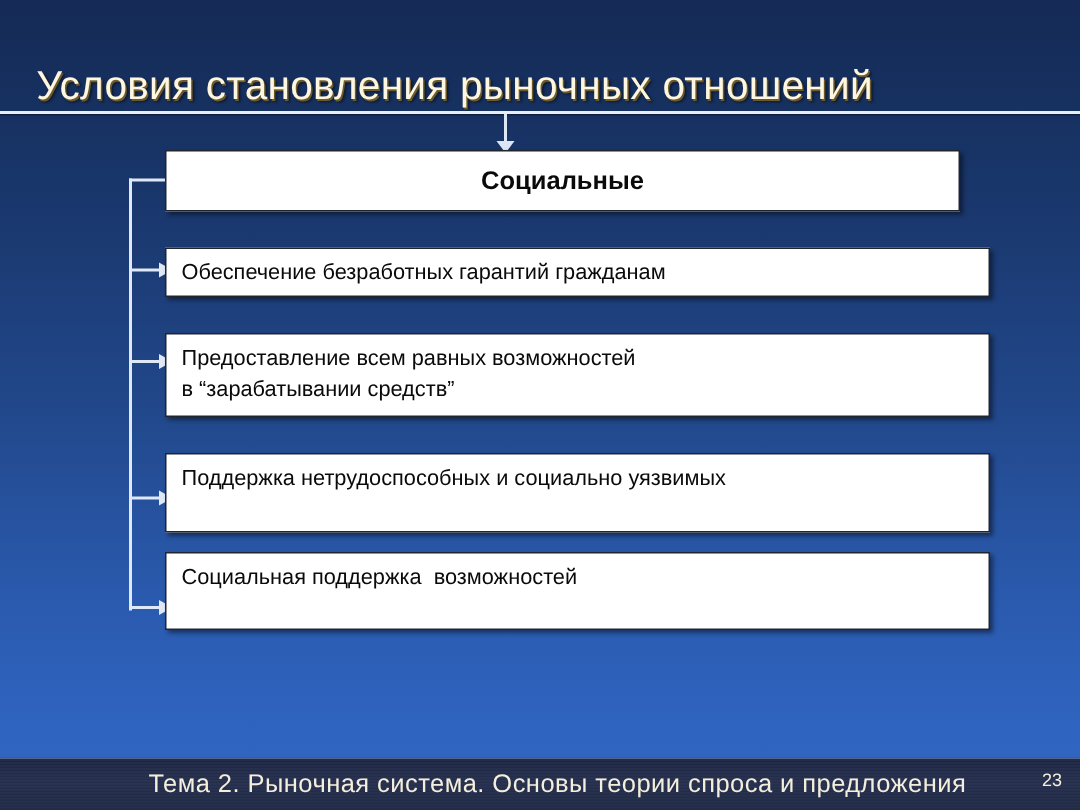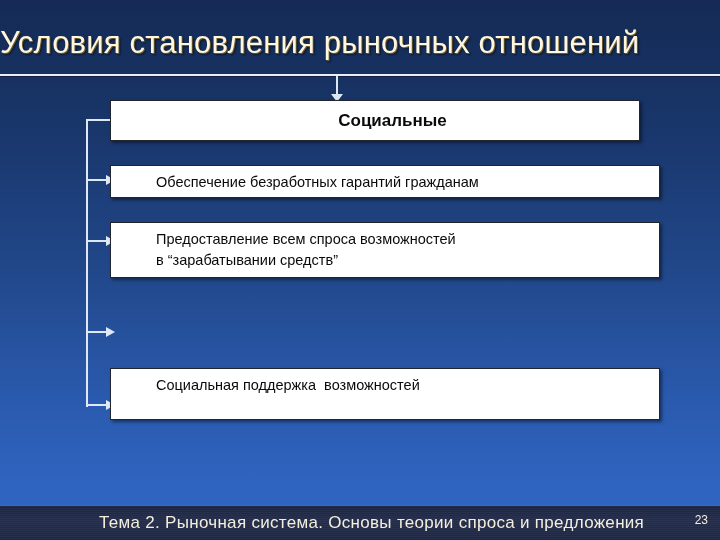--- a/index.html
+++ b/index.html
@@ -21,24 +21,24 @@
         #22498d 52%,
         #2a5aae 74%,
         #2f64c0 90%,
         #3066c4 100%);
   }
 
   
   #title {
     position: absolute;
     left: 0;
-    top: 26px;
+    top: 40px;
     width: 606px;
     text-align: center;
-    font-size: 31px;
+    font-size: 27px;
     line-height: 34px;
     color: #fdf6e0;
     letter-spacing: 0.2px;
     text-shadow: 1px 1px 0 #6d5a2a, 2px 2px 2px rgba(0,0,0,0.55);
     white-space: nowrap;
   }
 
   
   #title-rule {
     position: absolute;
@@ -114,21 +114,20 @@
     background: #ffffff;
     border: 1px solid #20252e;
     box-sizing: border-box;
     box-shadow: 2px 2px 3px rgba(0,0,0,0.45);
     color: #0a0a0a;
   }
   .box-text {
     font-size: 14.5px;
     line-height: 21px;
     white-space: pre-wrap;
-    margin-left: 35px;
   }
 
   #box-head {
     left: 110px;
     top: 100px;
     width: 530px;
     height: 41px;
   }
   #box-head .box-text {
     position: absolute;
@@ -241,24 +240,27 @@
 
   <div class="box" id="box-head">
     <div class="box-text">Социальные</div>
   </div>
 
   <div class="box" id="box-1">
     <div class="box-text">Обеспечение безработных гарантий гражданам</div>
   </div>
 
   <div class="box" id="box-2">
-    <div class="box-text">Предоставление всем спроса возможностей
+    <div class="box-text">Предоставление всем равных возможностей
 в “зарабатывании средств”</div>
   </div>
 
+  <div class="box" id="box-3">
+    <div class="box-text">Поддержка нетрудоспособных и социально уязвимых</div>
+  </div>
 
   <div class="box" id="box-4">
     <div class="box-text">Социальная поддержка  возможностей</div>
   </div>
 
   <div id="footer-band"></div>
   <div id="footer-text">Тема 2. Рыночная система. Основы теории спроса и предложения</div>
   <div id="footer-page">23</div>
 
 </div>

